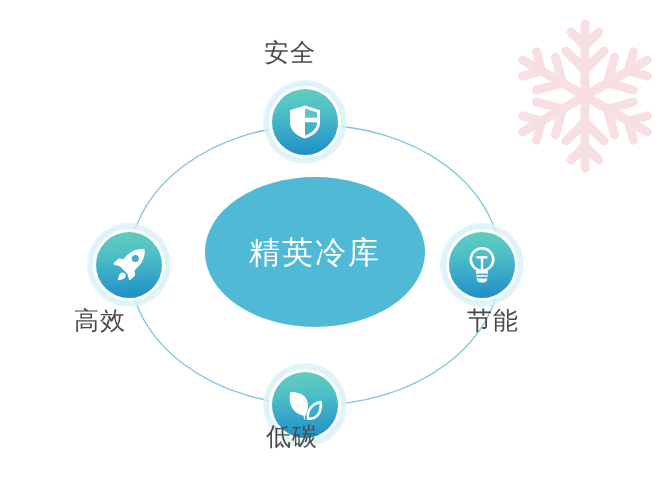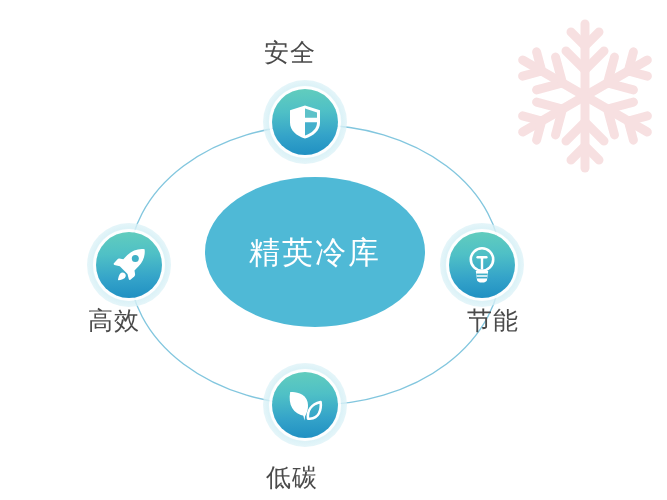--- a/index.html
+++ b/index.html
@@ -70,25 +70,25 @@
     color: #4a4a4a;
     font-size: 25px;
     line-height: 1;
     letter-spacing: 1px;
     white-space: nowrap;
   }
 
   #node-top    { left: 263px; top: 80px; }
   #label-top   { left: 264px; top: 40px; }
   #node-left   { left: 87px;  top: 223px; }
-  #label-left  { left: 88px;  top: 308px; }
+  #label-left  { left: 74px;  top: 308px; }
   #node-right  { left: 440px; top: 223px; }
   #label-right { left: 443px; top: 308px; margin-left: 24px; }
   #node-bottom { left: 263px; top: 363px; }
-  #label-bottom{ left: 266px; top: 465px; text-align: right; }
+  #label-bottom{ left: 266px; top: 424px; text-align: right; }
 
   #center-ellipse {
     position: absolute;
     left: 205px;
     top: 177px;
     width: 220px;
     height: 150px;
     border-radius: 50%;
     background: #4fb9d6;
     display: flex;

